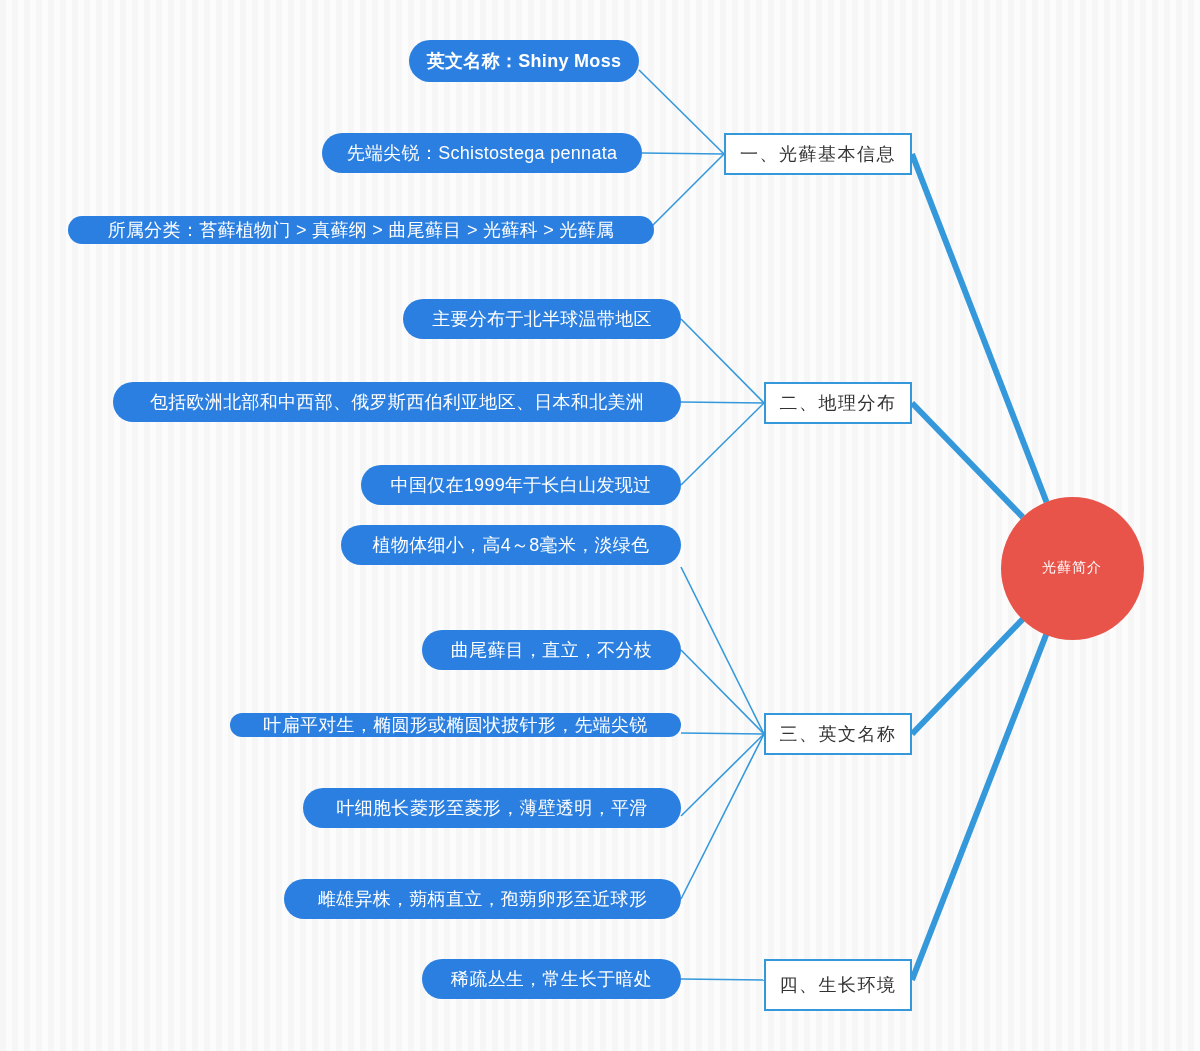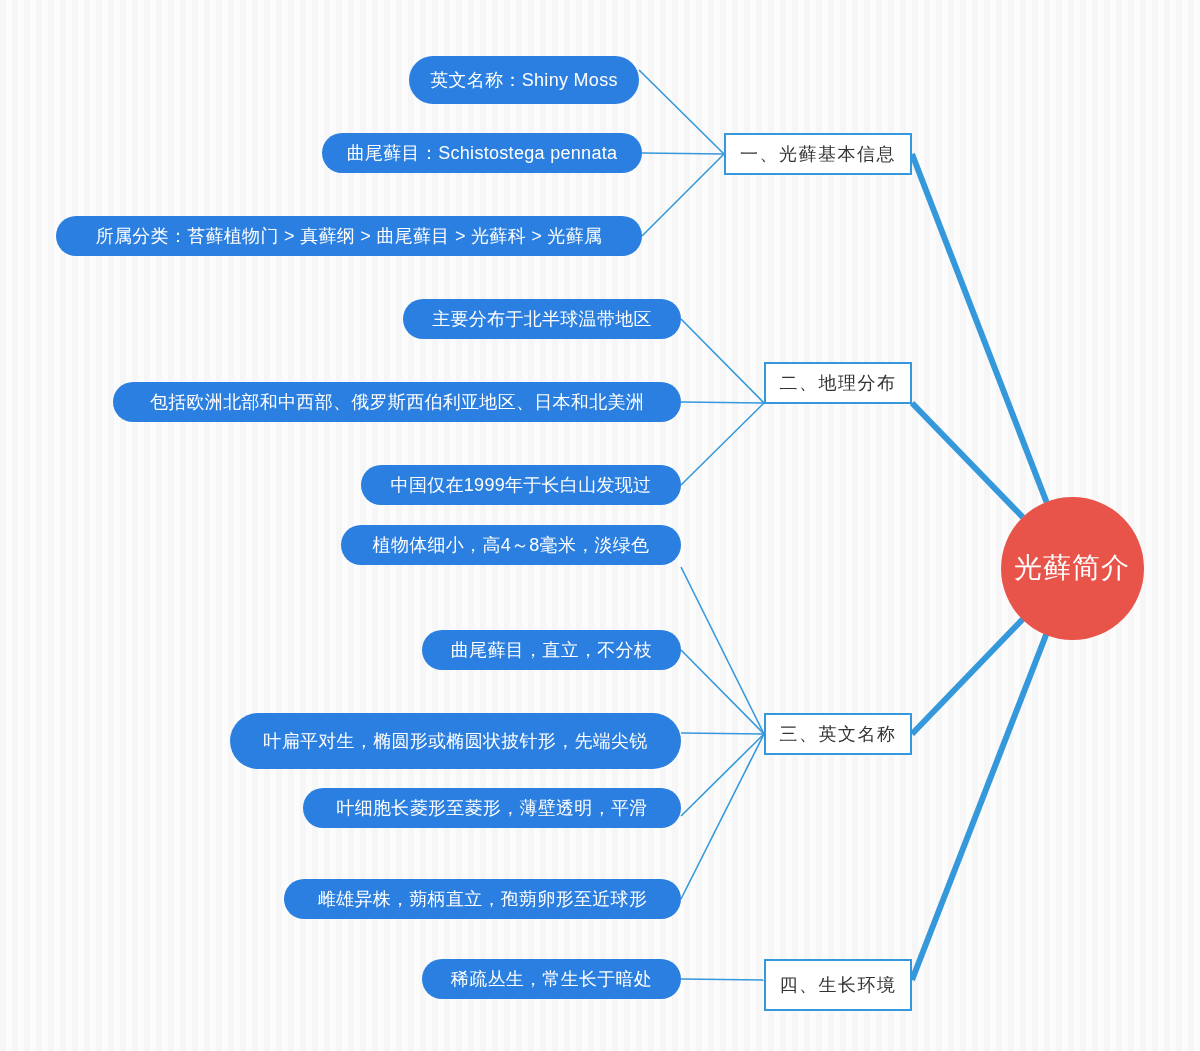--- a/index.html
+++ b/index.html
@@ -57,21 +57,21 @@
     font-size: 18px;
     letter-spacing: 1.5px;
     height: 42px;
     padding: 0 16px;
   }
   
   .root {
     background: #e8544a;
     color: #ffffff;
     border-radius: 50%;
-    font-size: 28px;
+    font-size: 14px;
     letter-spacing: 1px;
     width: 143px;
     height: 143px;
     text-align: center;
   }
 </style>
 </head>
 <body>
 
 <div id="canvas">
@@ -88,30 +88,30 @@
       <line x1="681" y1="567" x2="764" y2="734" stroke="#3498db" stroke-width="1.6" stroke-linecap="butt"></line>
       <line x1="681" y1="650" x2="764" y2="734" stroke="#3498db" stroke-width="1.6" stroke-linecap="butt"></line>
       <line x1="681" y1="733" x2="764" y2="734" stroke="#3498db" stroke-width="1.6" stroke-linecap="butt"></line>
       <line x1="681" y1="816" x2="764" y2="734" stroke="#3498db" stroke-width="1.6" stroke-linecap="butt"></line>
       <line x1="681" y1="899" x2="764" y2="734" stroke="#3498db" stroke-width="1.6" stroke-linecap="butt"></line>
       <line x1="1046.4783316106548" y1="633.7182961025641" x2="912" y2="980" stroke="#3498db" stroke-width="6" stroke-linecap="butt"></line>
       <line x1="681" y1="979" x2="764" y2="980" stroke="#3498db" stroke-width="1.6" stroke-linecap="butt"></line>
     </svg>
   <div id="nodes">
       <div class="node branch" style="left: 724px; top: 133px; width: 188px; height: 42px;">一、光藓基本信息</div>
-      <div class="node pill" style="left: 409px; top: 56px; width: 230px; height: 48px;">英文名称：Shiny Moss</div>
-      <div class="node pill" style="left: 322px; top: 133px; width: 320px; height: 40px;">曲尾藓目：Schistostega pennata</div>
-      <div class="node pill" style="left: 56px; top: 216px; width: 586px; height: 40px;">所属分类：苔藓植物门 &gt; 真藓纲 &gt; 曲尾藓目 &gt; 光藓科 &gt; 光藓属</div>
-      <div class="node branch" style="left: 764px; top: 362px; width: 148px; height: 42px;">二、地理分布</div>
+      <div class="node pill" style="left: 409px; top: 40px; width: 230px; height: 42px; font-weight: bold;">英文名称：Shiny Moss</div>
+      <div class="node pill" style="left: 322px; top: 133px; width: 320px; height: 40px;">先端尖锐：Schistostega pennata</div>
+      <div class="node pill" style="left: 68px; top: 216px; width: 586px; height: 28px;">所属分类：苔藓植物门 &gt; 真藓纲 &gt; 曲尾藓目 &gt; 光藓科 &gt; 光藓属</div>
+      <div class="node branch" style="left: 764px; top: 382px; width: 148px; height: 42px;">二、地理分布</div>
       <div class="node pill" style="left: 403px; top: 299px; width: 278px; height: 40px;">主要分布于北半球温带地区</div>
       <div class="node pill" style="left: 113px; top: 382px; width: 568px; height: 40px;">包括欧洲北部和中西部、俄罗斯西伯利亚地区、日本和北美洲</div>
       <div class="node pill" style="left: 361px; top: 465px; width: 320px; height: 40px;">中国仅在1999年于长白山发现过</div>
       <div class="node branch" style="left: 764px; top: 713px; width: 148px; height: 42px;">三、英文名称</div>
       <div class="node pill" style="left: 341px; top: 525px; width: 340px; height: 40px;">植物体细小，高4～8毫米，淡绿色</div>
       <div class="node pill" style="left: 422px; top: 630px; width: 259px; height: 40px;">曲尾藓目，直立，不分枝</div>
-      <div class="node pill" style="left: 230px; top: 713px; width: 451px; height: 56px; text-align: right;">叶扁平对生，椭圆形或椭圆状披针形，先端尖锐</div>
+      <div class="node pill" style="left: 230px; top: 713px; width: 451px; height: 24px; text-align: right;">叶扁平对生，椭圆形或椭圆状披针形，先端尖锐</div>
       <div class="node pill" style="left: 303px; top: 788px; width: 378px; height: 40px;">叶细胞长菱形至菱形，薄壁透明，平滑</div>
       <div class="node pill" style="left: 284px; top: 879px; width: 397px; height: 40px;">雌雄异株，蒴柄直立，孢蒴卵形至近球形</div>
       <div class="node branch" style="left: 764px; top: 959px; width: 148px; height: 52px;">四、生长环境</div>
       <div class="node pill" style="left: 422px; top: 959px; width: 259px; height: 40px;">稀疏丛生，常生长于暗处</div>
       <div class="node root" style="left: 1000.5px; top: 496.5px; width: 143px; height: 143px;">光藓简介</div>
     </div>
 </div>
 
 </body></html>

